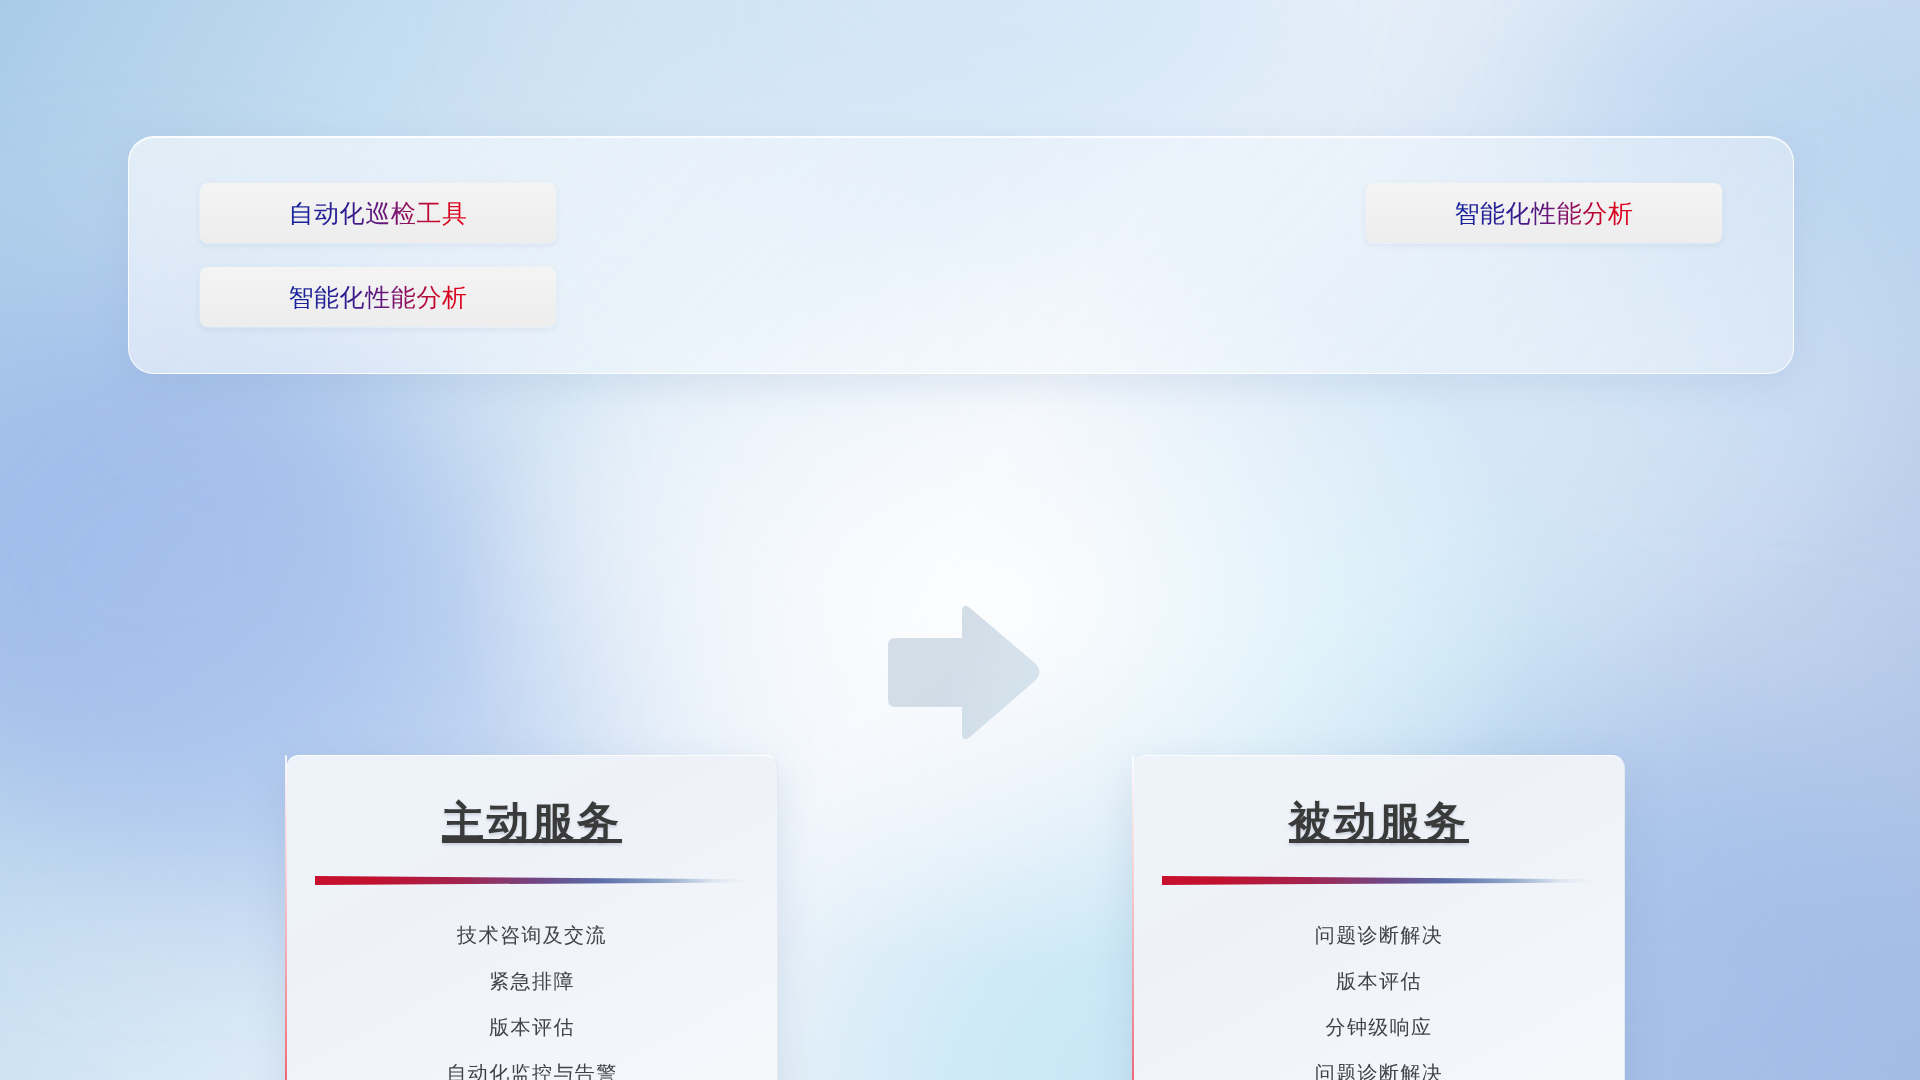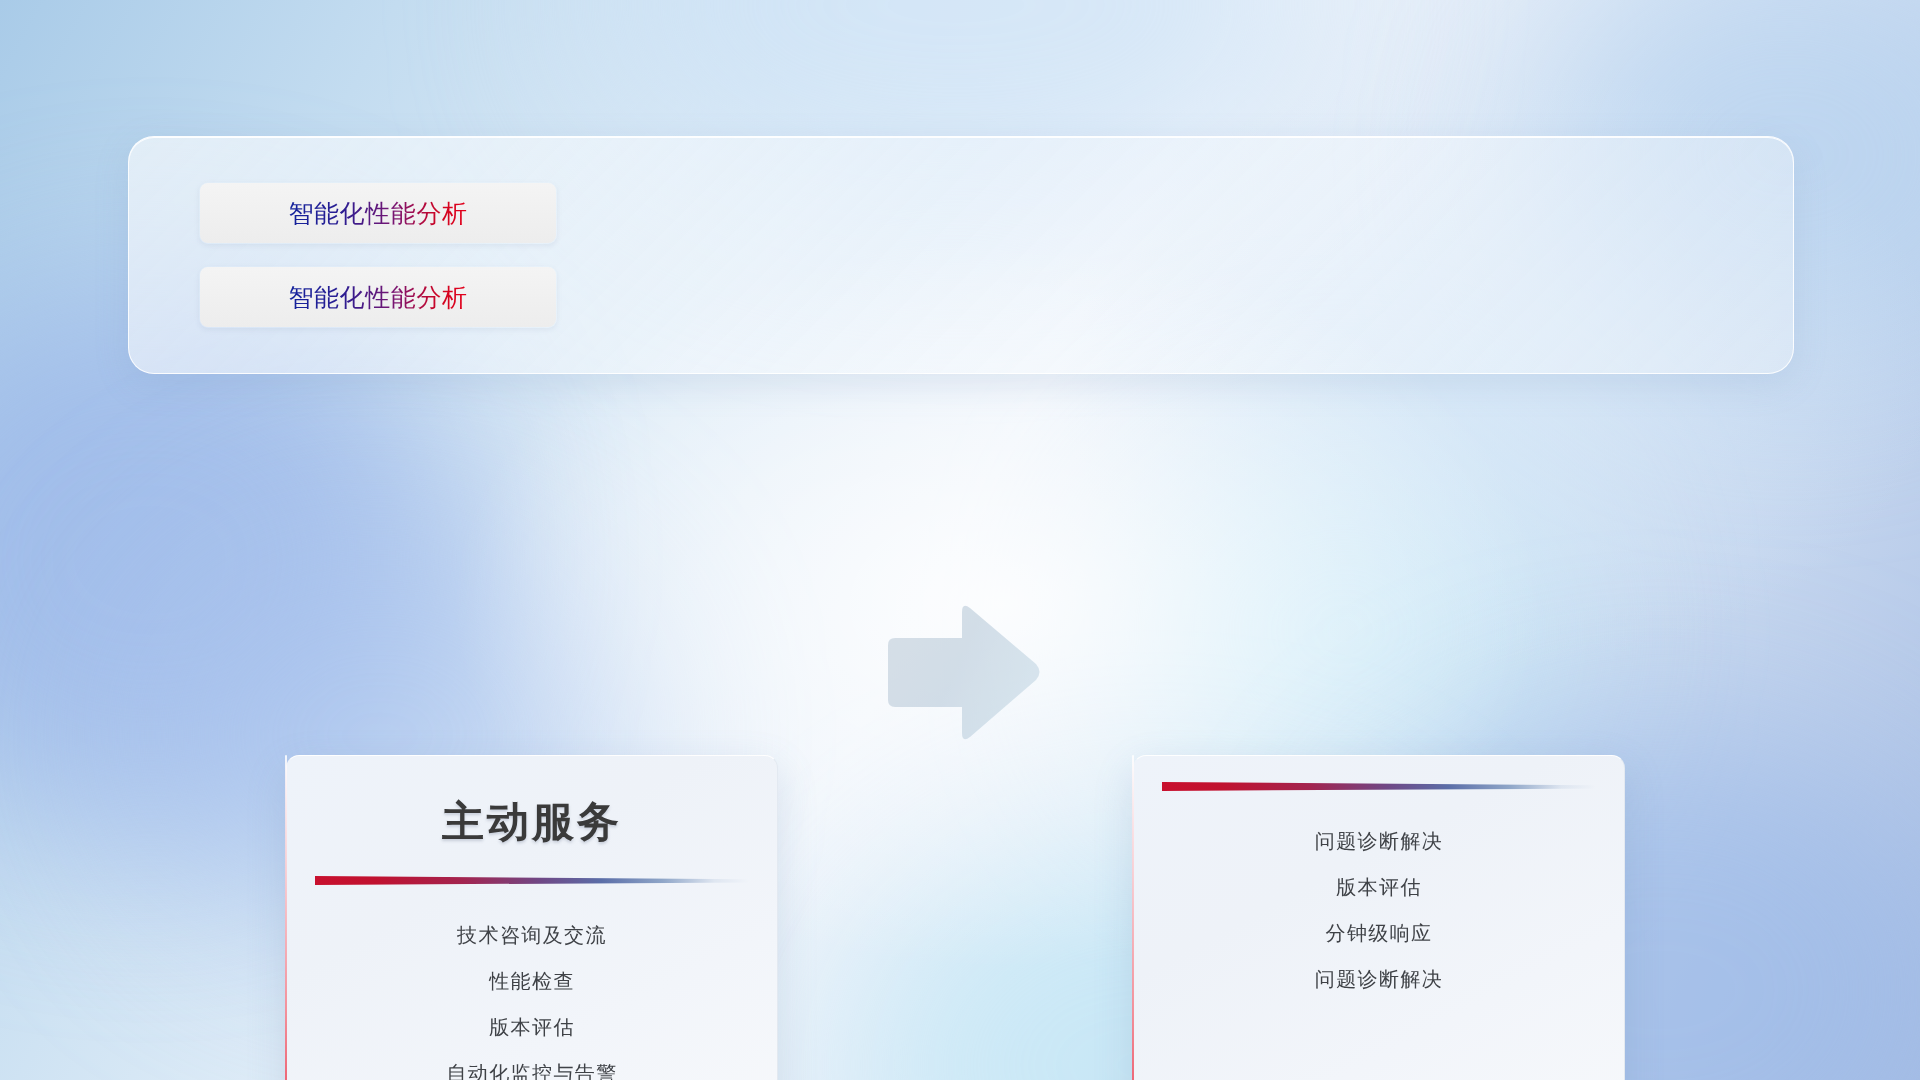--- a/index.html
+++ b/index.html
@@ -87,20 +87,21 @@
     background:linear-gradient(180deg,rgba(255,255,255,.85) 0%,rgba(250,205,210,.9) 22%,rgba(244,140,150,.95) 48%,#e84055 74%,#d9182c 100%);
     border-radius:2px;
   }
   #card-left{left:286px;}
   #card-right{left:1133px;}
 
   .card-title{
     text-align:center;margin-top:38px;
     font-size:42px;font-weight:bold;color:#3a3a3a;letter-spacing:3px;
     text-shadow:0 2px 3px rgba(150,160,180,.45);
+    text-decoration:underline;
   }
   .card-divider{
     position:relative;height:9px;margin:26px 28px 0 28px;
   }
   .card-divider .bar{
     position:absolute;left:0;top:0;width:100%;height:100%;
     background:linear-gradient(90deg,#c8102e 0%,#c0112f 14%,#a3244f 34%,#6f4886 52%,#5b6ea8 66%,#8fa6c8 80%,rgba(190,205,225,.35) 92%,rgba(210,222,238,0) 100%);
     clip-path:polygon(0 0,100% 36%,100% 72%,0 100%);
   }
   .card-list{margin-top:40px;display:flex;flex-direction:column;gap:26px;align-items:center;}
@@ -126,58 +127,62 @@
   <div class="blob b7"></div>
   <div class="blob b5"></div>
   <div class="blob b4"></div>
   <div id="bg-glow"></div>
 </div>
 
 <div id="top-panel">
 
   <div class="pill-row">
     <div class="pill">
+      <span class="pill-text">自动化巡检工具</span>
+    </div>
+    <div class="pill">
       <span class="pill-text">智能化性能分析</span>
     </div>
   </div>
 
   <div class="pill-row">
     <div class="pill">
       <span class="pill-text">智能化性能分析</span>
     </div>
   </div>
 
 </div>
 
 <div class="card" id="card-left">
   <div class="card-title">主动服务</div>
   <div class="card-divider">
     <div class="bar"></div>
   </div>
   <div class="card-list">
     <div class="card-list-item">技术咨询及交流</div>
-    <div class="card-list-item">性能检查</div>
+    <div class="card-list-item">紧急排障</div>
     <div class="card-list-item">版本评估</div>
     <div class="card-list-item">自动化监控与告警</div>
 
   </div>
 </div>
 
 <svg id="flow-arrow" viewBox="0 0 166 145">
   <defs>
     <linearGradient id="arrGrad" x1="0" y1="0" x2="1" y2="0.4">
       <stop offset="0%" stop-color="#b9c8d6"></stop>
       <stop offset="55%" stop-color="#b2c5d6"></stop>
       <stop offset="100%" stop-color="#bcd2e0"></stop>
     </linearGradient>
   </defs>
   <path d="M12 45 Q12 38 19 38 L86 38 L86 12 Q86 2 94 8 L160 64 Q167 72 160 80 L94 137 Q86 143 86 133 L86 107 L19 107 Q12 107 12 100 Z" fill="url(#arrGrad)"></path>
 </svg>
 
 <div class="card" id="card-right">
+  <div class="card-title">被动服务</div>
   <div class="card-divider">
     <div class="bar"></div>
   </div>
   <div class="card-list">
     <div class="card-list-item">问题诊断解决</div>
     <div class="card-list-item">版本评估</div>
     <div class="card-list-item">分钟级响应</div>
     <div class="card-list-item">问题诊断解决</div>
 
   </div>

